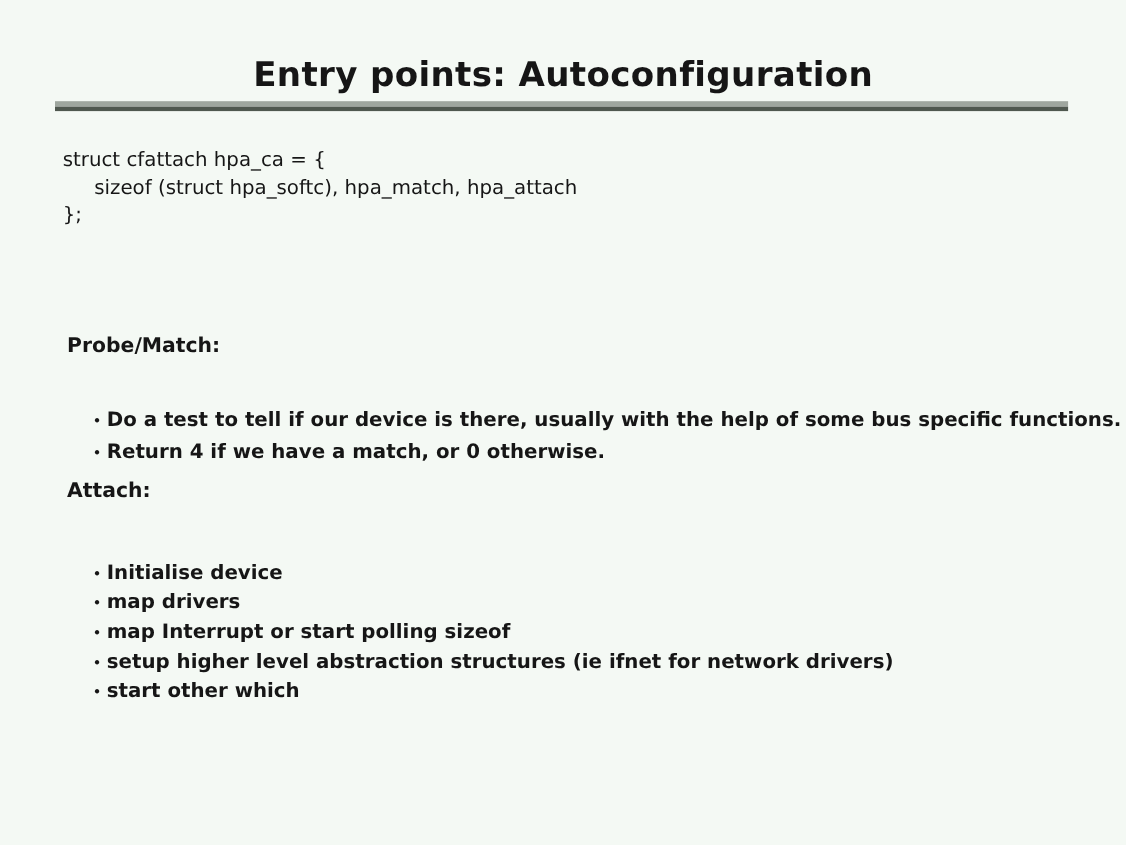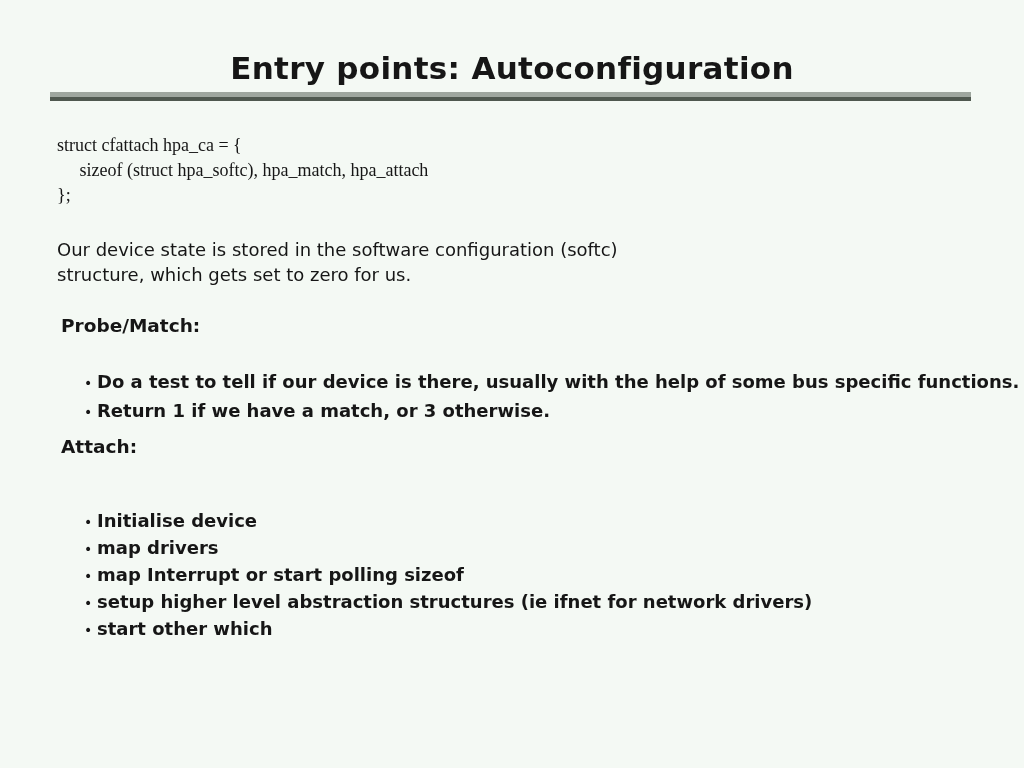--- a/index.html
+++ b/index.html
@@ -40,37 +40,36 @@
   .rule-light { height: 5px; background: #9ea69e; }
   .rule-dark  { height: 4px; background: #4f584f; }
 
   .code {
     position: absolute;
     top: 133px;
     left: 57px;
     font-size: 18px;
     line-height: 25px;
     white-space: pre-wrap;
-    font-family: Liberation Serif, serif;
   }
   .intro {
     position: absolute;
     top: 237px;
     left: 57px;
     font-size: 18px;
     line-height: 25px;
     white-space: pre-line;
   }
   .section-heading {
     position: absolute;
     left: 61px;
     font-size: 18.5px;
     font-weight: bold;
   }
-  .heading-probe { top: 315px; }
+  .heading-probe { top: 304px; }
   .heading-attach { top: 436px; }
 
   .bullet-list {
     position: absolute;
     left: 84px;
     margin: 0;
     padding: 0;
     list-style: none;
     font-size: 18px;
   }
@@ -101,33 +100,31 @@
 
   <div class="rule">
     <div class="rule-light"></div>
     <div class="rule-dark"></div>
   </div>
 
   <div class="code">struct cfattach hpa_ca = {
      sizeof (struct hpa_softc), hpa_match, hpa_attach
 };</div>
 
-  <div class="intro">Our device state is stored in the software configuration (softc)
-structure, which gets set to zero for us.</div>
 
   <div class="section-heading heading-probe">Probe/Match:</div>
 
   <ul class="bullet-list list-probe">
     <li class="bullet-item">
       <span class="bullet">•</span>
       <span class="bullet-text">Do a test to tell if our device is there, usually with the help of some bus specific functions.</span>
     </li>
     <li class="bullet-item">
       <span class="bullet">•</span>
-      <span class="bullet-text">Return 1 if we have a match, or 3 otherwise.</span>
+      <span class="bullet-text">Return 4 if we have a match, or 0 otherwise.</span>
     </li>
   </ul>
 
   <div class="section-heading heading-attach">Attach:</div>
 
   <ul class="bullet-list list-attach">
     <li class="bullet-item">
       <span class="bullet">•</span>
       <span class="bullet-text">Initialise device</span>
     </li>

